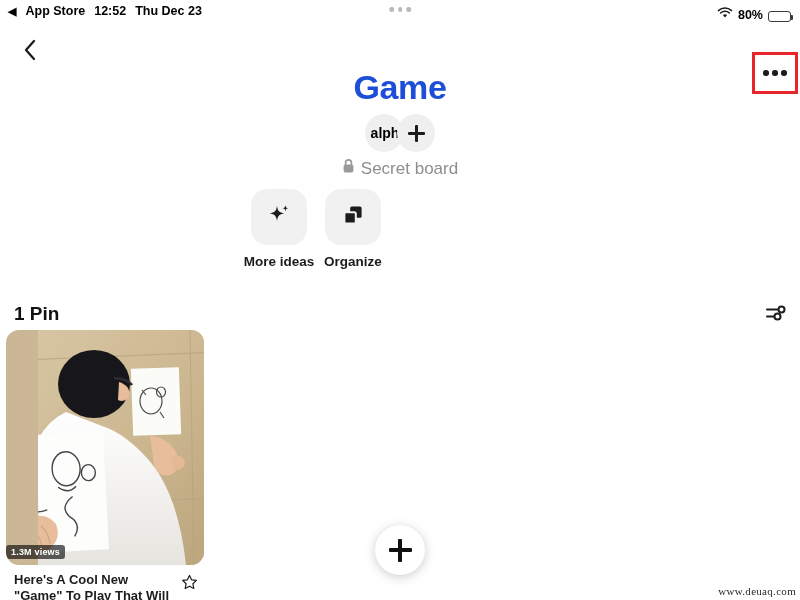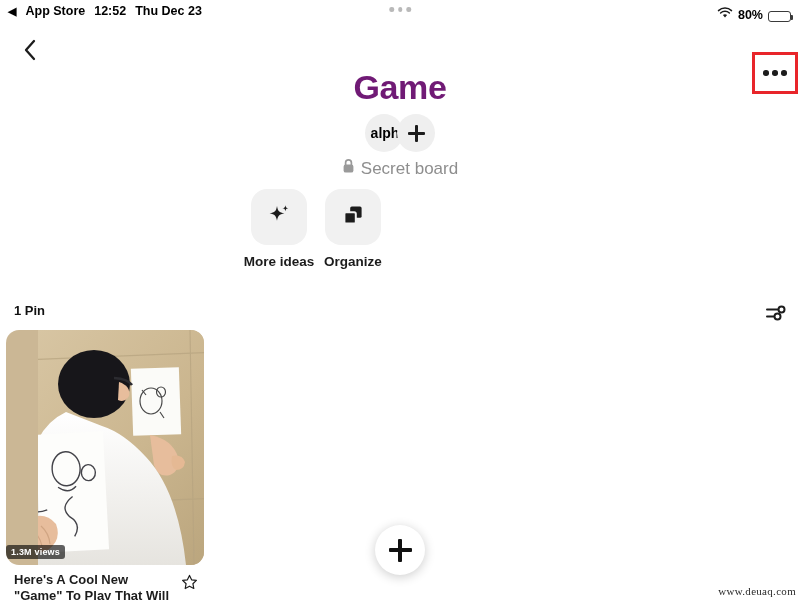--- a/index.html
+++ b/index.html
@@ -54,21 +54,21 @@
     display: flex; align-items: center; justify-content: center;
     background:#fff;
   }
   .more-dots { display: flex; gap: 3.5px; }
   .more-dots i { width: 5.5px; height: 5.5px; border-radius: 50%; background: #1c1c1c; display:block; }
 
   
   .board-title {
     position: absolute; top: 68px; left: 0; width: 800px;
     text-align: center; font-size: 34px; font-weight: bold;
-    color: #701a75; letter-spacing: -0.4px;
+    color: #1d4ed8; letter-spacing: -0.4px;
   }
   .collab-row {
     position: absolute; top: 114px; left: 0; width: 800px;
     display: flex; justify-content: center; align-items: center;
   }
   .avatar {
     width: 38px; height: 38px; border-radius: 50%;
     background: #efefef; color: #000000;
     font-size: 14px; font-weight: bold;
     display: flex; align-items: center; justify-content: center;
@@ -102,21 +102,21 @@
   .action { width: 64px; display: flex; flex-direction: column; align-items: center; }
   .action-sq {
     width: 56px; height: 56px; border-radius: 16px; background: #f1f1f1;
     display: flex; align-items: center; justify-content: center;
   }
   .action-lbl { margin-top: 9px; font-size: 13.5px; font-weight: bold; color: #1c1c1c; white-space: nowrap; }
 
   
   .pincount {
     position: absolute; top: 303px; left: 14px;
-    font-size: 13px; font-weight: bold; color: #111;
+    font-size: 19px; font-weight: bold; color: #111;
   }
   .filter-btn {
     position: absolute; top: 302px; left: 762px;
     width: 28px; height: 26px; display:flex; align-items:center; justify-content:center;
   }
 
   
   .pin-card { position: absolute; top: 330px; left: 6px; width: 198px; }
   .pin-img {
     width: 198px; height: 235px; border-radius: 13px; overflow: hidden;

